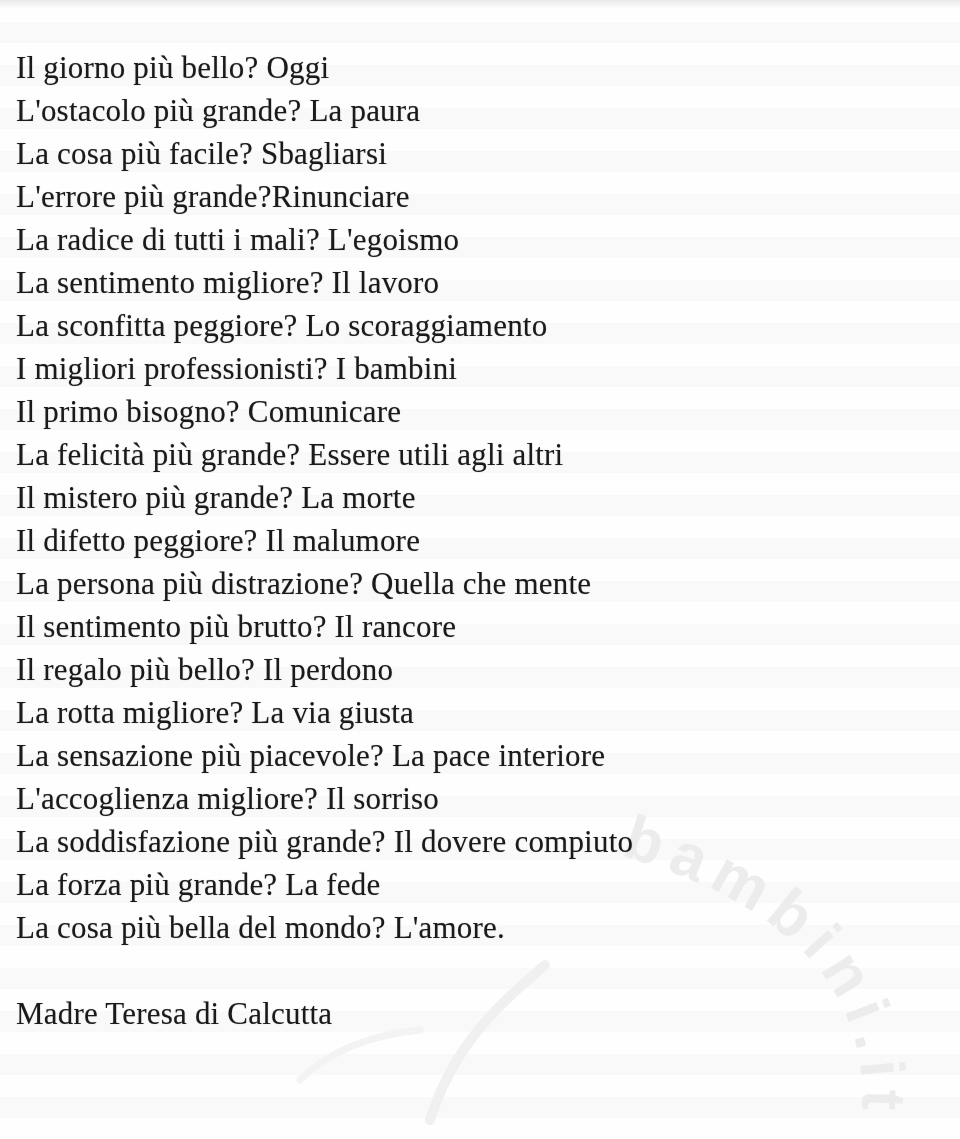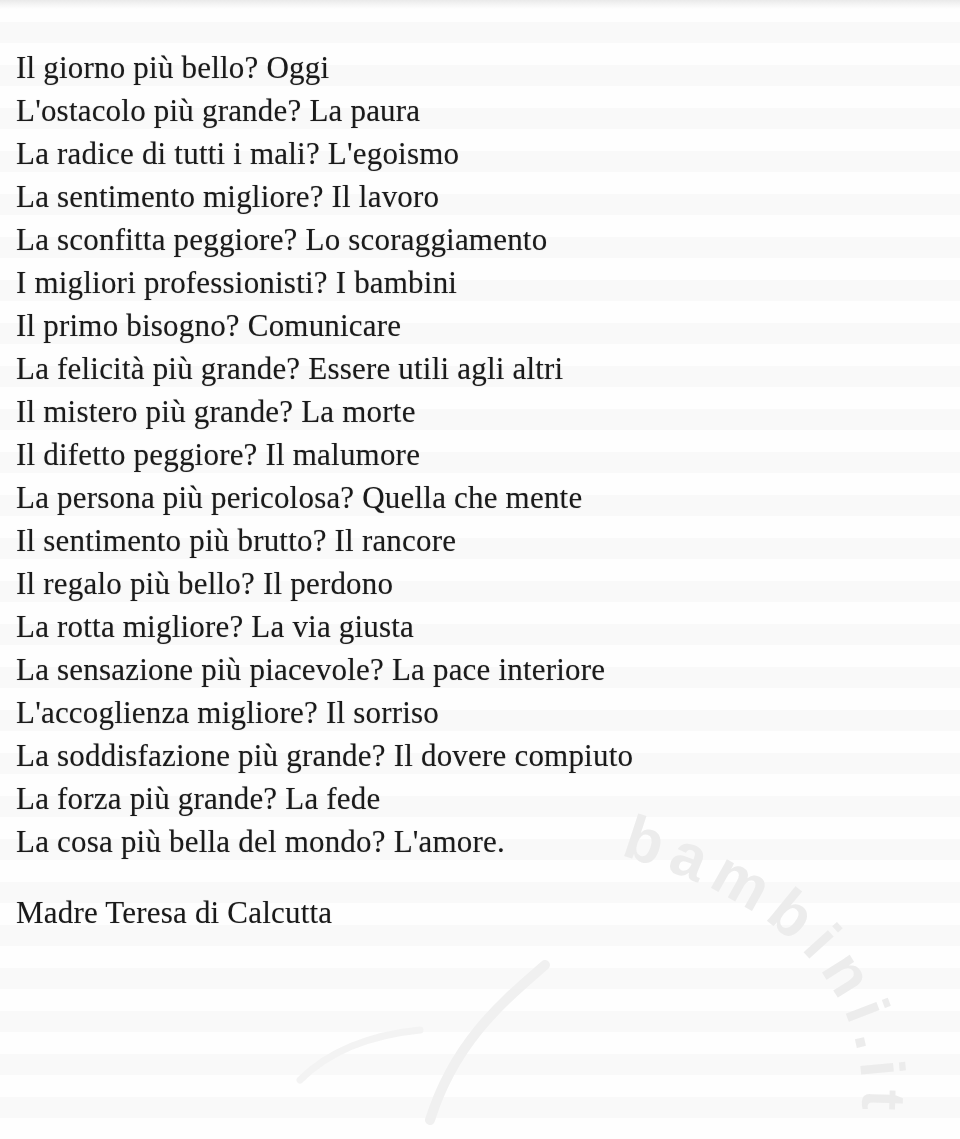--- a/index.html
+++ b/index.html
@@ -43,21 +43,21 @@
     color: #1a1a1a;
     z-index: 2;
     padding-left: 16px;
   }
   .poem-line {
     white-space: nowrap;
     letter-spacing: 0.2px;
     text-shadow: 0 0 1px rgba(0,0,0,0.35);
   }
   .signature {
-    margin-top: 28px;
+    margin-top: 43px;
     white-space: nowrap;
     letter-spacing: 0.2px;
     text-shadow: 0 0 1px rgba(0,0,0,0.3);
   }
   .watermark-layer {
     position: absolute;
     top: 0; left: 0;
     width: 960px;
     height: 1139px;
     z-index: 1;
@@ -78,29 +78,31 @@
     <text font-size="62" letter-spacing="10" fill="#ececec" font-family="Liberation Sans, sans-serif" font-weight="bold">
       <textPath href="#wm-arc">bambini.it</textPath>
     </text>
     <path d="M 545 965 C 505 1000 455 1040 430 1120" fill="none" stroke="#f0f0f0" stroke-width="10" stroke-linecap="round"></path>
     <path d="M 300 1080 C 330 1050 370 1035 420 1030" fill="none" stroke="#f3f3f3" stroke-width="7" stroke-linecap="round"></path>
   </svg>
 
   <div class="poem">
     <div class="poem-line">Il giorno più bello? Oggi</div>
     <div class="poem-line">L'ostacolo più grande? La paura</div>
+    <div class="poem-line">La cosa più facile? Sbagliarsi</div>
+    <div class="poem-line">L'errore più grande?Rinunciare</div>
     <div class="poem-line">La radice di tutti i mali? L'egoismo</div>
     <div class="poem-line">La sentimento migliore? Il lavoro</div>
     <div class="poem-line">La sconfitta peggiore? Lo scoraggiamento</div>
     <div class="poem-line">I migliori professionisti? I bambini</div>
     <div class="poem-line">Il primo bisogno? Comunicare</div>
     <div class="poem-line">La felicità più grande? Essere utili agli altri</div>
     <div class="poem-line">Il mistero più grande? La morte</div>
     <div class="poem-line">Il difetto peggiore? Il malumore</div>
-    <div class="poem-line">La persona più pericolosa? Quella che mente</div>
+    <div class="poem-line">La persona più distrazione? Quella che mente</div>
     <div class="poem-line">Il sentimento più brutto? Il rancore</div>
     <div class="poem-line">Il regalo più bello? Il perdono</div>
     <div class="poem-line">La rotta migliore? La via giusta</div>
     <div class="poem-line">La sensazione più piacevole? La pace interiore</div>
     <div class="poem-line">L'accoglienza migliore? Il sorriso</div>
     <div class="poem-line">La soddisfazione più grande? Il dovere compiuto</div>
     <div class="poem-line">La forza più grande? La fede</div>
     <div class="poem-line">La cosa più bella del mondo? L'amore.</div>
     <div class="signature">Madre Teresa di Calcutta</div>
   </div>

